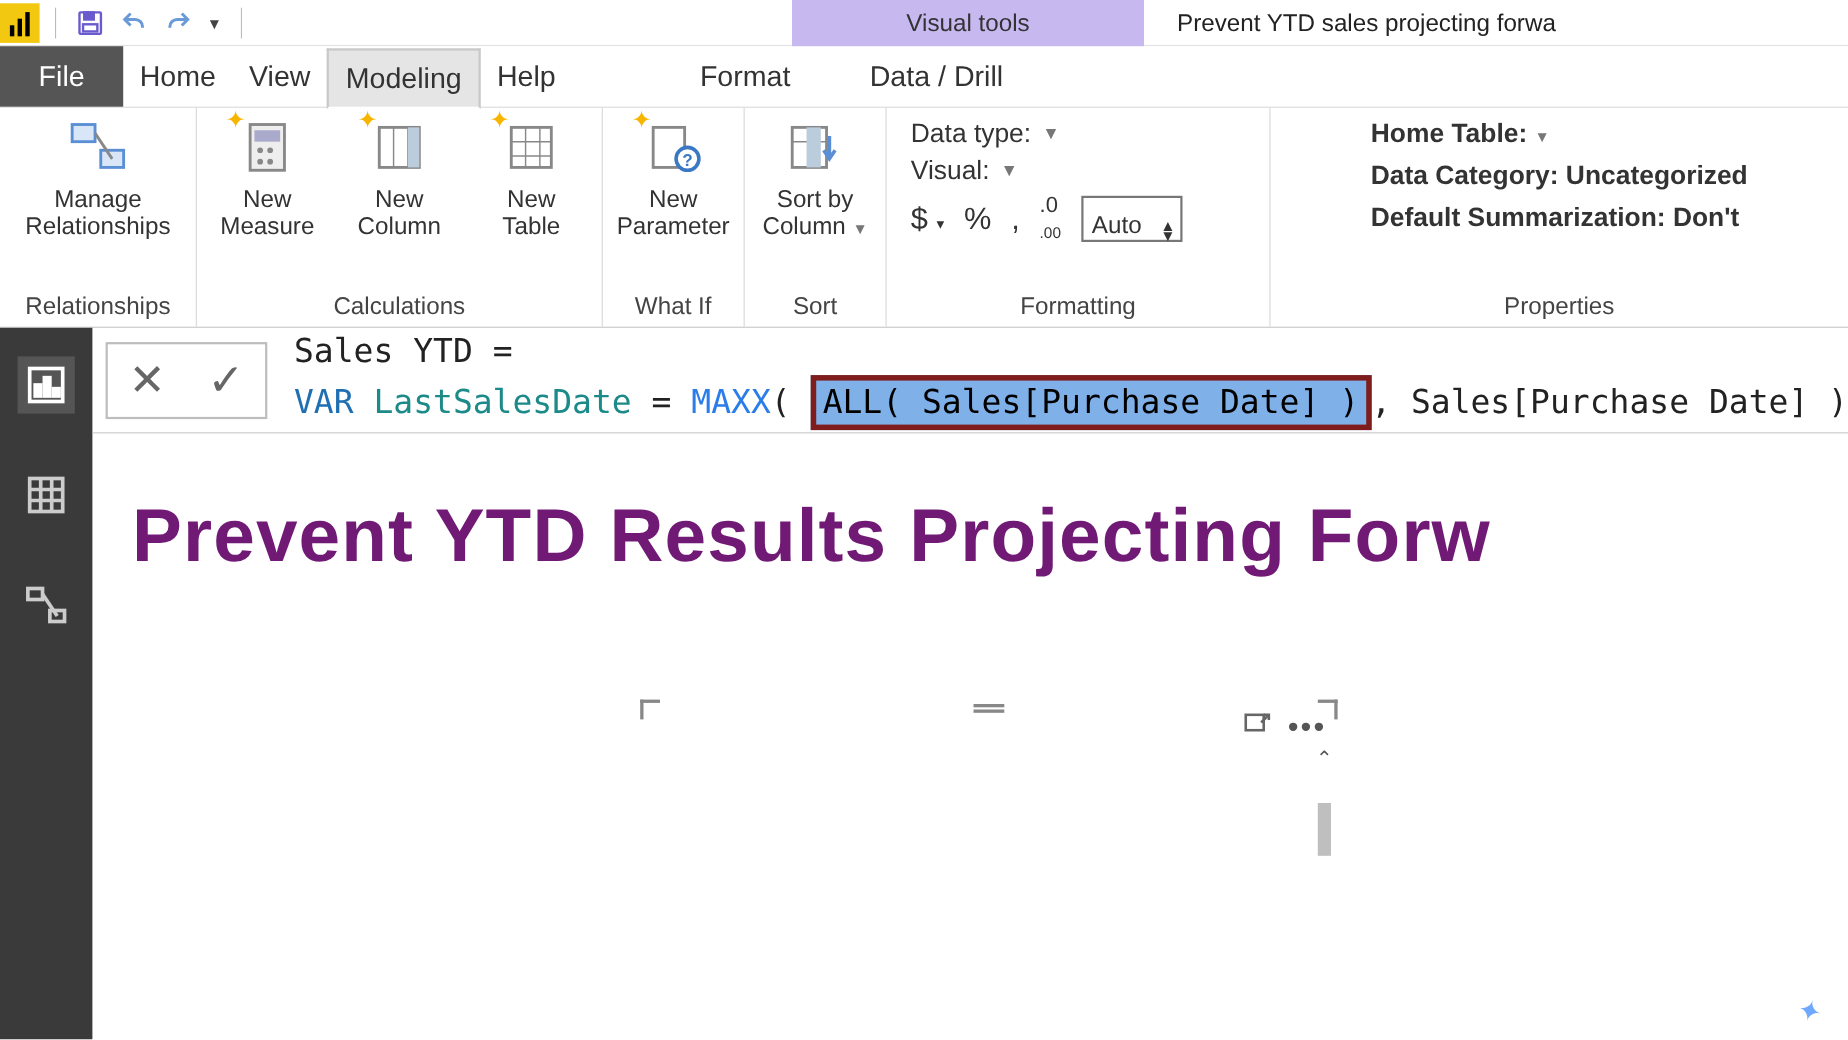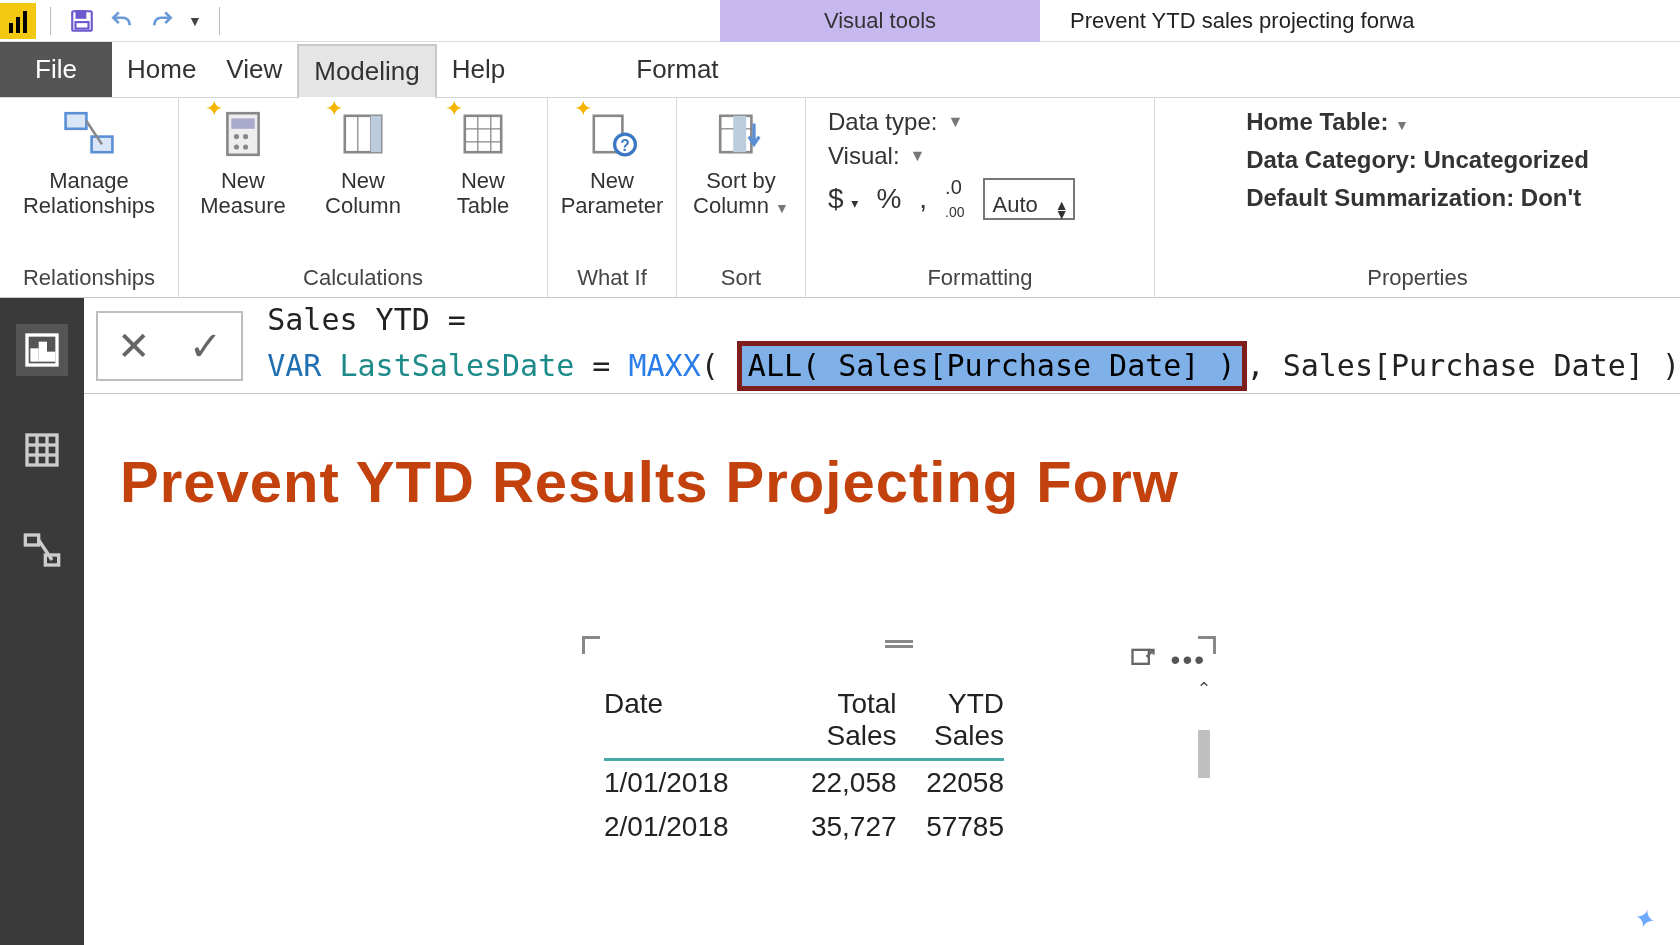--- a/index.html
+++ b/index.html
@@ -131,21 +131,21 @@
 .kw-var { color:#1f6fb2; }
 .kw-name { color:#1d8a8a; }
 .kw-func { color:#2b7de9; }
 .hlbox {
   display:inline-block; border:5px solid #7f1d1d; background:#7fb0e8;
   padding:0 6px; color:#000;
 }
 .report-title {
   position:absolute; top:150px; left:36px;
   font-family: Arial, sans-serif; font-weight:900;
-  font-size:58px; color:#c2410c; white-space:nowrap; letter-spacing:1px;
+  font-size:68px; color:#701a75; white-space:nowrap; letter-spacing:1px;
 }
 .visual {
   position:absolute; top:340px; left:500px;
   width:630px; height:300px; background:#fff;
 }
 .visual .corner { position:absolute; width:18px; height:18px; border:3px solid #888; }
 .visual .corner.tl { top:-2px; left:-2px; border-right:none; border-bottom:none; }
 .visual .corner.tr { top:-2px; right:-2px; border-left:none; border-bottom:none; }
 .visual .drag-handle{ position:absolute; top:2px; left:50%; transform:translateX(-50%); width:28px; height:8px; }
 .visual .drag-handle::before, .visual .drag-handle::after{ content:""; display:block; height:3px; background:#888; margin-bottom:2px;}
@@ -212,20 +212,21 @@
 <div class="visual-tools-tab">Visual tools</div>
 <div class="window-title">Prevent YTD sales projecting forwa</div>
 
 <div class="tabs">
   <div class="tab-file">File</div>
   <div class="tab">Home</div>
   <div class="tab">View</div>
   <div class="tab active">Modeling</div>
   <div class="tab">Help</div>
   <div class="tool-tab" style="margin-left:80px;">Format</div>
+  <div class="tool-tab">Data / Drill</div>
 </div>
 
 <div class="ribbon">
 
   <div class="ribbon-group">
     <div class="group-body">
       <div class="big-btn wide">
         <div class="icon">
           <svg viewBox="0 0 40 40">
               <rect x="2" y="4" width="16" height="12" fill="#d9e6f7" stroke="#5a8fd6" stroke-width="2"></rect>
@@ -420,34 +421,17 @@
               <path d="M17 5 h4 v4"></path>
               <path d="M21 5 l-6 6"></path>
             </svg>
         </span>
         <span class="more">•••</span>
       </div>
       <div class="visual-scroll">
         <span class="up">⌃</span>
         <div class="thumb"></div>
       </div>
-      <div class="table">
-        <div class="th-row">
-          <div>Date</div>
-          <div>Total Sales</div>
-          <div>YTD Sales</div>
-        </div>
-        <div class="row">
-          <div>1/01/2018</div>
-          <div>22,058</div>
-          <div>22058</div>
-        </div>
-        <div class="row">
-          <div>2/01/2018</div>
-          <div>35,727</div>
-          <div>57785</div>
-        </div>
-      </div>
     </div>
 
     <div class="watermark">✦</div>
   </div>
 </div>
 
 </body></html>

